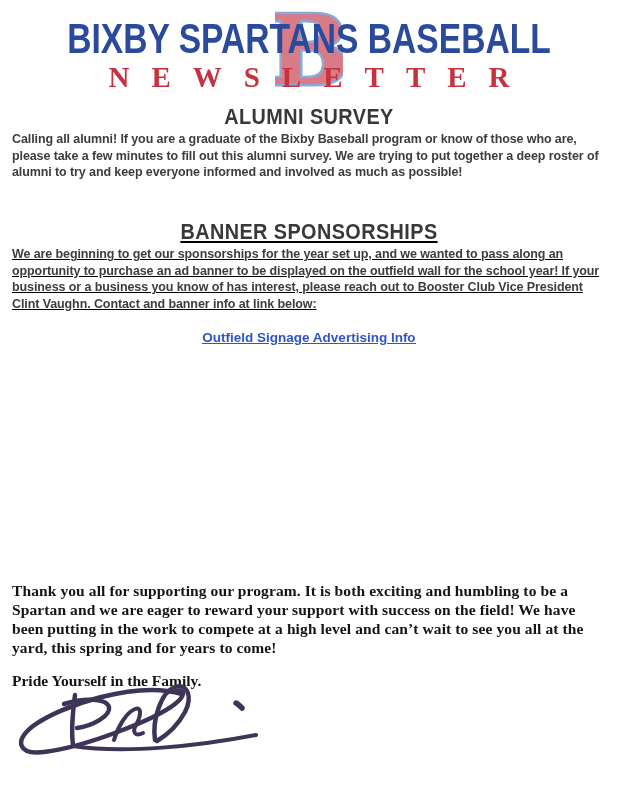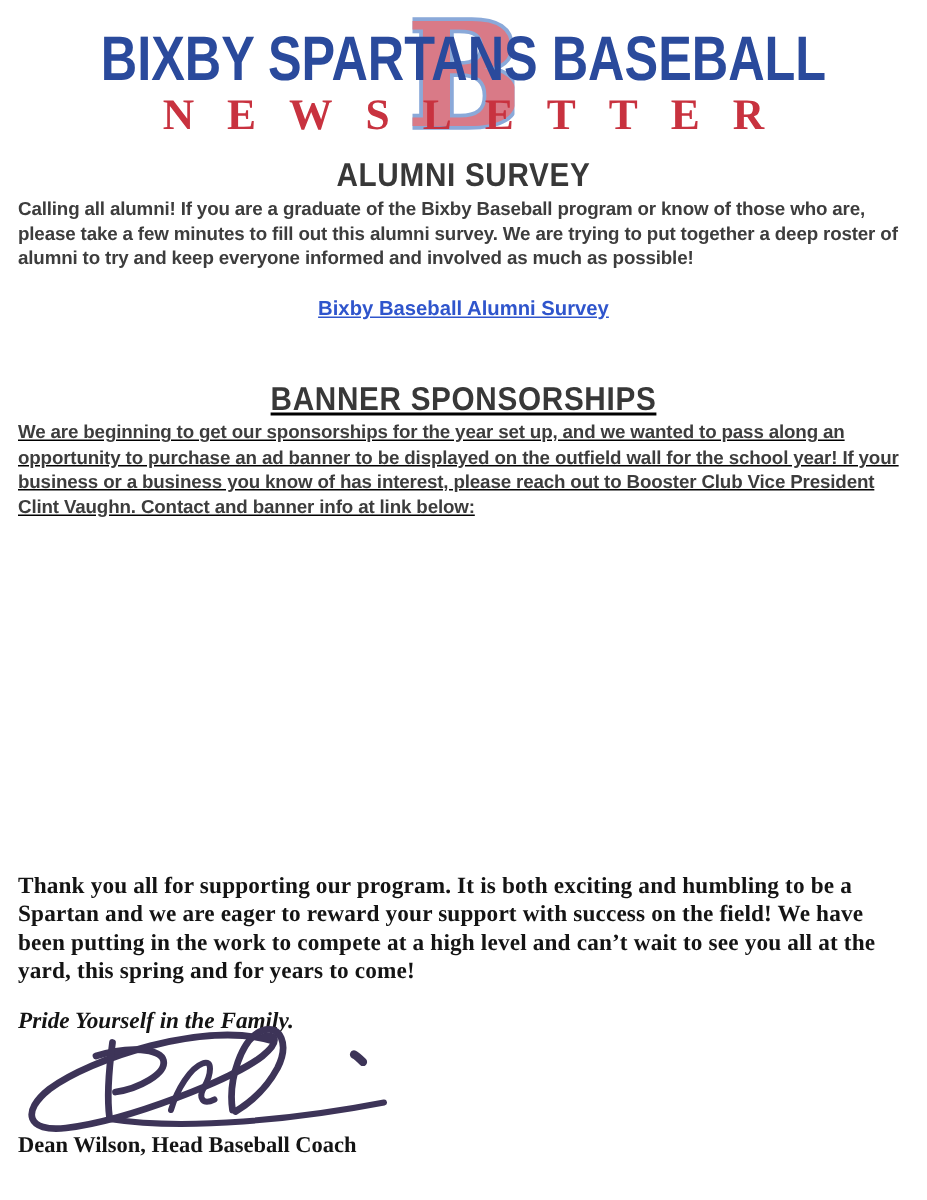--- a/index.html
+++ b/index.html
@@ -119,21 +119,20 @@
     margin: 0;
     font-size: 15.5px;
     line-height: 1.22;
     font-weight: bold;
     letter-spacing: 0.1px;
   }
   .tagline {
     margin: 14px 0 0 0;
     font-size: 15.5px;
     font-weight: bold;
-    font-style: italic;
   }
   .signature-svg { display: block; margin: -8px 0 0 2px; }
   .signature-svg path {
     fill: none;
     stroke: var(--signature-ink);
     stroke-linecap: round;
     stroke-linejoin: round;
   }
   .signer {
     margin: -6px 0 0 0;
@@ -150,38 +149,37 @@
     <svg class="logo-b" viewBox="0 0 68 98" aria-hidden="true">
       <text class="logo-letter" x="34" y="80" text-anchor="middle">B</text>
     </svg>
     <h1 class="title">BIXBY SPARTANS BASEBALL</h1>
     <div class="subtitle">NEWSLETTER</div>
   </header>
 
   <section class="news-section">
     <h2 class="section-heading">ALUMNI SURVEY</h2>
     <p class="section-body">Calling all alumni! If you are a graduate of the Bixby Baseball program or know of those who are, please take a few minutes to fill out this alumni survey. We are trying to put together a deep roster of alumni to try and keep everyone informed and involved as much as possible!</p>
-    <div class="link-row">
-      <a class="news-link" href="#">Bixby Baseball Alumni Survey</a>
-    </div>
   </section>
 
   <section class="news-section second">
     <h2 class="section-heading">BANNER SPONSORSHIPS</h2>
     <p class="section-body">We are beginning to get our sponsorships for the year set up, and we wanted to pass along an opportunity to purchase an ad banner to be displayed on the outfield wall for the school year! If your business or a business you know of has interest, please reach out to Booster Club Vice President Clint Vaughn. Contact and banner info at link below:</p>
+    <div class="link-row">
+      <a class="news-link" href="#">Outfield Signage Advertising Info</a>
+    </div>
   </section>
 
   <div class="closing">
     <p class="closing-paragraph">Thank you all for supporting our program. It is both exciting and humbling to be a Spartan and we are eager to reward your support with success on the field! We have been putting in the work to compete at a high level and can’t wait to see you all at the yard, this spring and for years to come!</p>
     <p class="tagline">Pride Yourself in the Family.</p>
     <svg class="signature-svg" width="258" height="80" viewBox="0 0 258 80" aria-hidden="true">
       <path d="M168 12 C122 -2 46 24 19 44 C0 59 4 73 30 70 C72 65 142 37 161 22 C172 13 171 7 162 9" stroke-width="4.5"></path>
       <path d="M50 22 C72 15 93 17 95 25 C97 34 78 44 63 46" stroke-width="4.5"></path>
       <path d="M61 13 C59 28 57 48 59 63" stroke-width="4.5"></path>
       <path d="M100 58 C104 44 113 30 121 27 C128 24 127 34 122 43 C118 50 121 55 129 51" stroke-width="4"></path>
       <path d="M141 58 C138 38 147 10 161 5 C173 1 179 14 171 30 C164 43 153 53 143 59" stroke-width="4.5"></path>
       <path d="M59 64 C110 72 185 64 242 53" stroke-width="4"></path>
       <path d="M222 21 C224 22 226 24 228 26" stroke-width="5.5"></path>
     </svg>
-    <p class="signer">Dean Wilson, Head Baseball Coach</p>
   </div>
 
 </div>
 
 </body></html>

